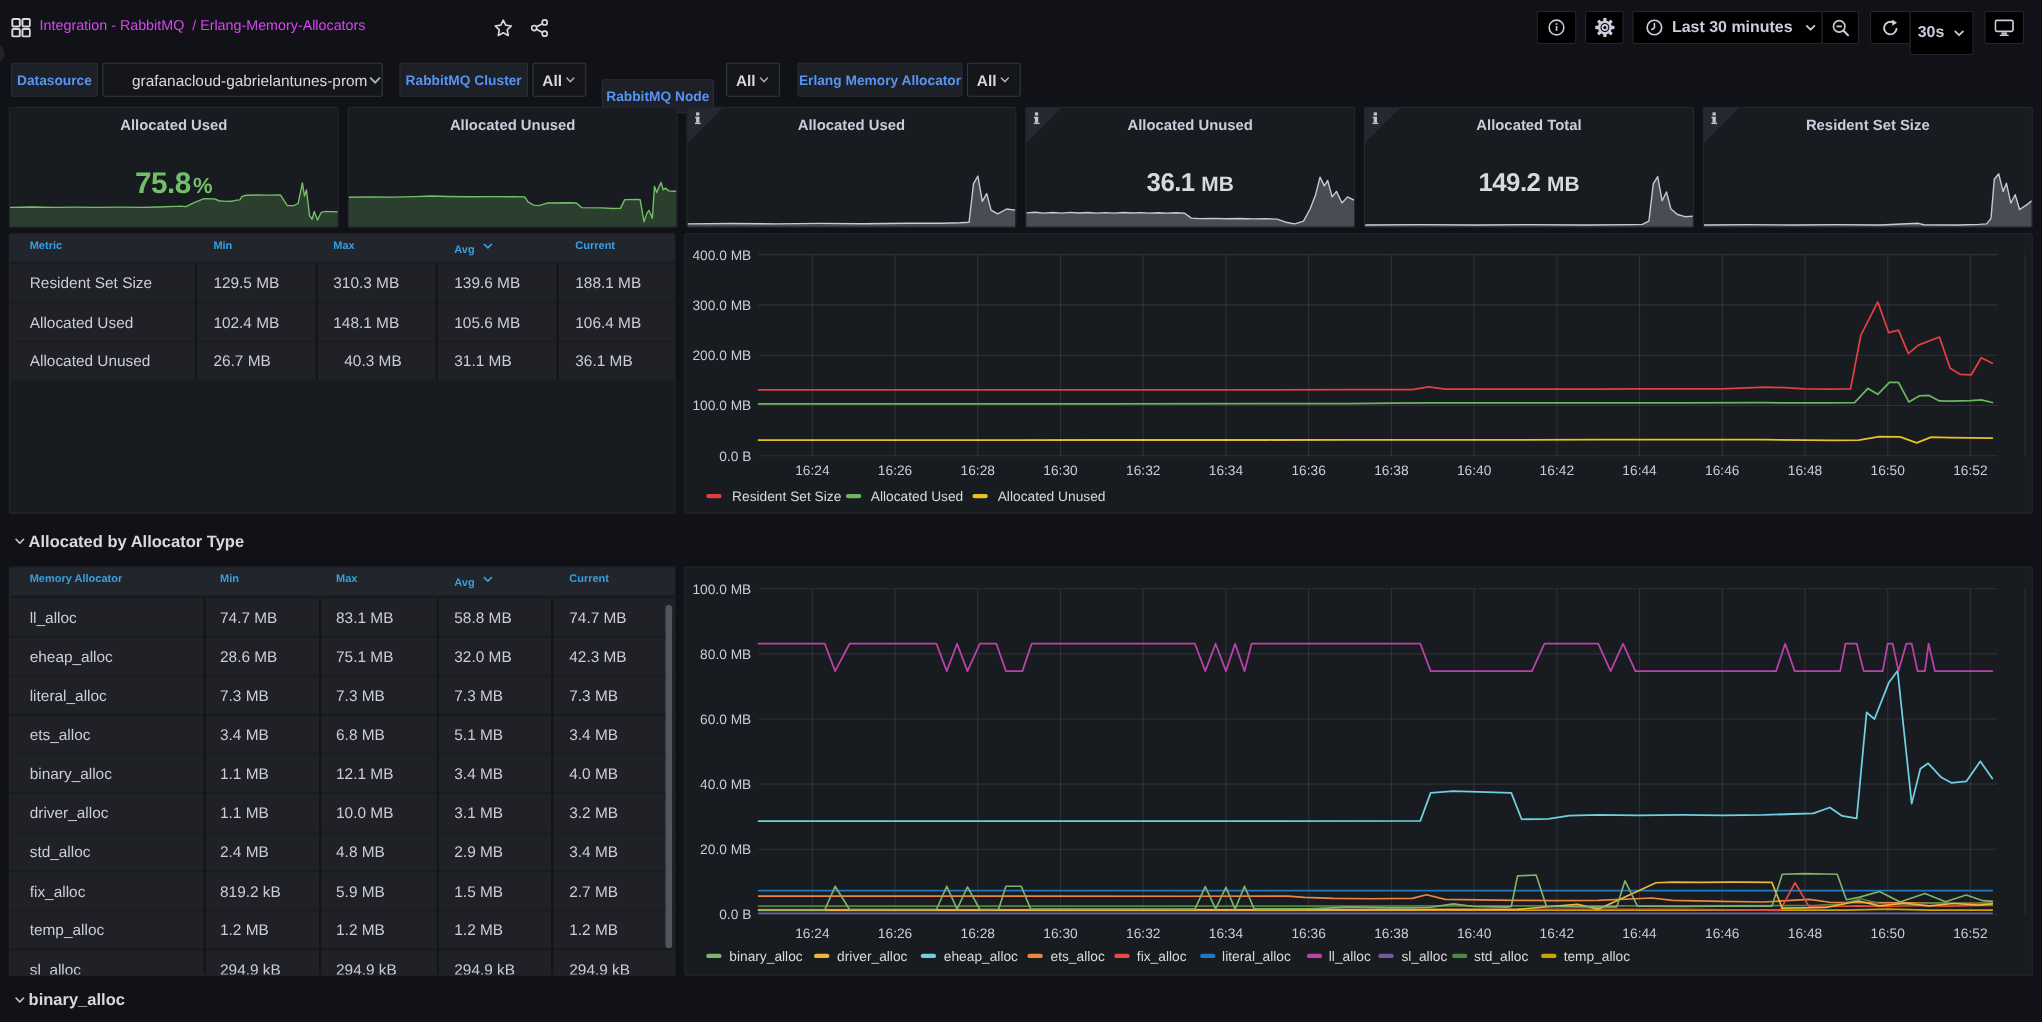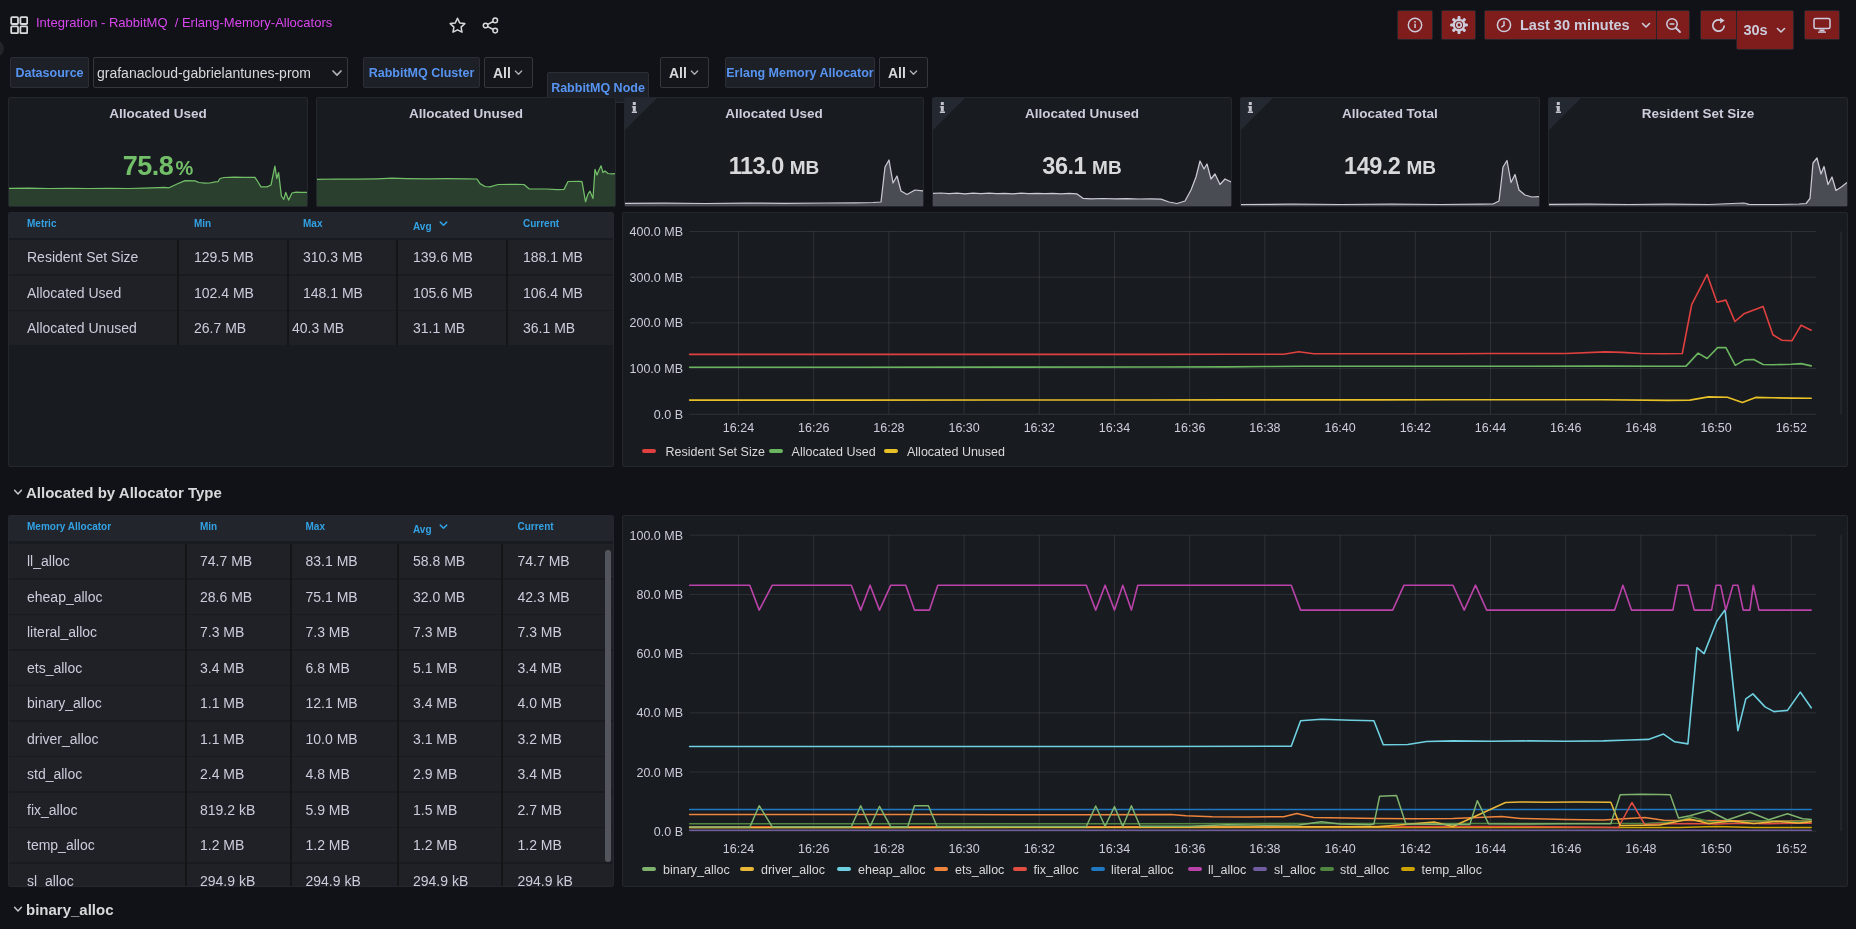--- a/index.html
+++ b/index.html
@@ -1,20 +1,20 @@
 <!DOCTYPE html>
 <html><head><meta charset="utf-8"><title>Grafana</title><style>
 *{margin:0;padding:0;box-sizing:border-box}
 html,body{width:1856px;height:929px;background:#111217;font-family:"Liberation Sans",sans-serif;overflow:hidden}
 .abs{position:absolute}
 .panel{position:absolute;background:#181b1f;border:1px solid #25272e;border-radius:2px}
 .ptitle{position:absolute;width:100%;text-align:center;font-size:13.5px;font-weight:bold;color:#ccccdc;top:8px}
-.btn{position:absolute;background:#7f1d1d;border:1px solid #24262c;border-radius:2px;display:flex;align-items:center;justify-content:center;color:#ccccdc}
+.btn{position:absolute;background:#000000;border:1px solid #24262c;border-radius:2px;display:flex;align-items:center;justify-content:center;color:#ccccdc}
 .vlabel{position:absolute;height:31px;background:#1d2026;border:1px solid #2b2e35;border-radius:2px;display:flex;align-items:center;justify-content:center;color:#5794f2;font-size:12.5px;font-weight:bold;white-space:nowrap}
-.vval{position:absolute;height:31px;background:#14161c;border:1px solid #34373e;border-radius:2px;display:flex;align-items:center;color:#d8d9da;font-size:14px;padding:0 3px;white-space:nowrap}
+.vval{position:absolute;height:31px;background:#14161c;border:1px solid #34373e;border-radius:2px;display:flex;align-items:center;color:#d8d9da;font-size:14px;padding:0 26px;white-space:nowrap}
 .cell{position:absolute;color:#ccccdc;font-size:14px;white-space:nowrap}
 .hcell{position:absolute;color:#33a2e5;font-size:10px;font-weight:bold;white-space:nowrap}
 .secthdr{position:absolute;color:#d8d9da;font-size:15px;font-weight:bold}
 </style></head>
 <body>
 
 <svg class="abs" style="left:10px;top:16px" width="18" height="18" viewBox="0 0 18 18">
     <g fill="none" stroke="#d8d9da" stroke-width="1.8">
 <rect x="1.2" y="1.2" width="6.8" height="6.8" rx="1"></rect>
       <rect x="10.4" y="1.2" width="6.8" height="6.8" rx="1"></rect>
@@ -148,21 +148,20 @@
 <div class="abs" style="left:0;top:0;width:0;height:0;border-top:32px solid #242830;border-right:32px solid transparent"></div>
     <svg class="abs" style="left:6px;top:4px" width="7" height="11" viewBox="0 0 7 11">
       <g fill="#c3c3cf">
         <rect x="1.8" y="0" width="3" height="3"></rect>
         <rect x="0.9" y="4.2" width="3.9" height="1.2"></rect>
         <rect x="1.8" y="4.2" width="3" height="5.3"></rect>
         <rect x="0.8" y="9.5" width="5.2" height="1.5"></rect>
       </g>
     </svg>
 <div class="ptitle">Allocated Used</div>
-<div class="abs" style="width:100%;top:56.75px;text-align:center;color:#d8d9da;font-weight:bold;line-height:1"><span style="font-size:23.5px;letter-spacing:-0.5px">113.0</span><span style="font-size:19px;font-weight:bold;margin-left:6px">MB</span></div>
 <svg class="abs" style="left:0;bottom:0" width="298" height="56" viewBox="0 0 298 56">
       <path d="M 0.0,58 L 0.0,53.5 L 40.0,53.2 L 80.0,53.5 L 120.0,53.1 L 160.0,53.4 L 200.0,53.0 L 230.0,52.9 L 248.0,52.5 L 256.0,52.0 L 260.0,17.0 L 264.0,10.0 L 268.0,33.0 L 272.0,26.0 L 276.0,41.0 L 282.0,44.5 L 290.0,40.0 L 298.0,41.0 L 298.0,58 Z" fill="rgba(204,204,220,0.28)" stroke="none"></path>
       <polyline points="0.0,53.5 40.0,53.2 80.0,53.5 120.0,53.1 160.0,53.4 200.0,53.0 230.0,52.9 248.0,52.5 256.0,52.0 260.0,17.0 264.0,10.0 268.0,33.0 272.0,26.0 276.0,41.0 282.0,44.5 290.0,40.0 298.0,41.0" fill="none" stroke="#c9c9d4" stroke-width="1.25" stroke-linejoin="round"></polyline>
     </svg>
 </div>
 <div class="panel" style="left:932px;top:97px;width:300px;height:110px">
 <div class="abs" style="left:0;top:0;width:0;height:0;border-top:32px solid #242830;border-right:32px solid transparent"></div>
     <svg class="abs" style="left:6px;top:4px" width="7" height="11" viewBox="0 0 7 11">
       <g fill="#c3c3cf">
         <rect x="1.8" y="0" width="3" height="3"></rect>
@@ -230,21 +229,21 @@
     <div class="cell" style="left:514px;top:36.0px">188.1 MB</div>
     <div class="abs" style="left:0;top:62.5px;width:100%;height:34px;background:#1f2126"></div>
     <div class="cell" style="left:18px;top:71.5px">Allocated Used</div>
     <div class="cell" style="left:185px;top:71.5px">102.4 MB</div>
     <div class="cell" style="left:294px;top:71.5px">148.1 MB</div>
     <div class="cell" style="left:404px;top:71.5px">105.6 MB</div>
     <div class="cell" style="left:514px;top:71.5px">106.4 MB</div>
     <div class="abs" style="left:0;top:98.0px;width:100%;height:34px;background:#1f2126"></div>
     <div class="cell" style="left:18px;top:107.0px">Allocated Unused</div>
     <div class="cell" style="left:185px;top:107.0px">26.7 MB</div>
-    <div class="cell" style="left:283px;top:107.0px">40.3 MB</div>
+    <div class="cell" style="left:304px;top:107.0px">40.3 MB</div>
     <div class="cell" style="left:404px;top:107.0px">31.1 MB</div>
     <div class="cell" style="left:514px;top:107.0px">36.1 MB</div>
     <div class="abs" style="left:168px;top:27px;width:2px;height:105.0px;background:#131517"></div>
     <div class="abs" style="left:277.5px;top:27px;width:2px;height:105.0px;background:#131517"></div>
     <div class="abs" style="left:387px;top:27px;width:2px;height:105.0px;background:#131517"></div>
     <div class="abs" style="left:496.5px;top:27px;width:2px;height:105.0px;background:#131517"></div>
   </div>
 <div class="panel" style="left:622px;top:212px;width:1226px;height:255px">
     <svg class="abs" style="left:0;top:0" width="1224" height="253" viewBox="622 212 1224 253">
       <line x1="688.5" y1="230.5" x2="1815" y2="230.5" stroke="rgba(204,204,220,0.12)" stroke-width="1"></line>

